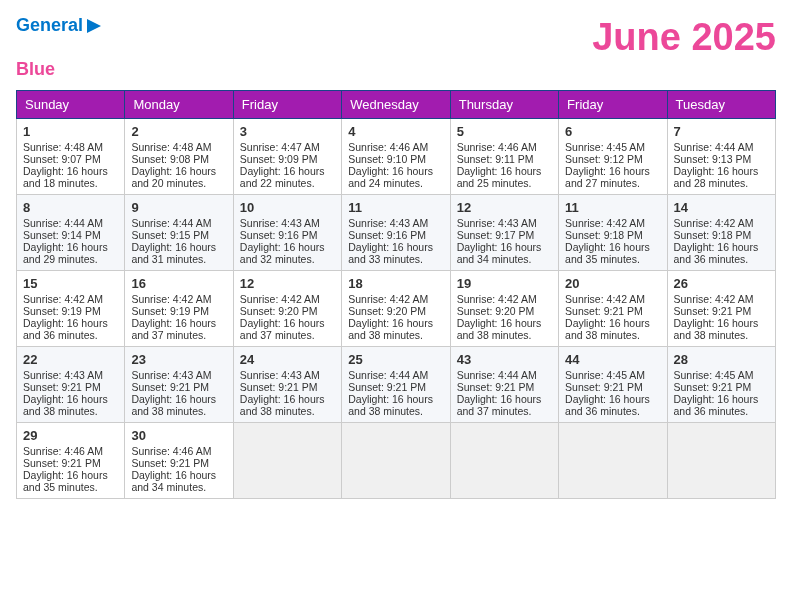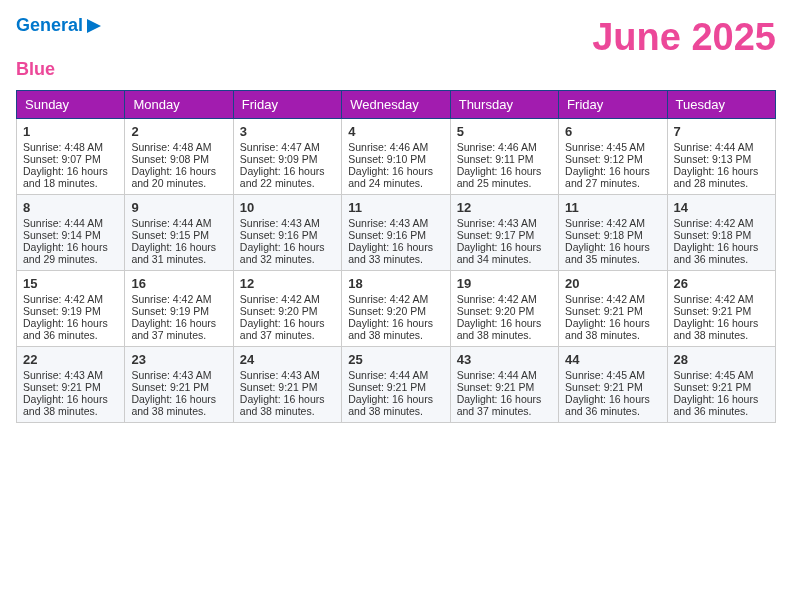--- a/index.html
+++ b/index.html
@@ -142,14 +142,23 @@
       </tr>
       <tr>
         <td><span class="day-num">22</span>Sunrise: 4:43 AM<br>Sunset: 9:21 PM<br>Daylight: 16 hours and 38 minutes.</td>
         <td><span class="day-num">23</span>Sunrise: 4:43 AM<br>Sunset: 9:21 PM<br>Daylight: 16 hours and 38 minutes.</td>
         <td><span class="day-num">24</span>Sunrise: 4:43 AM<br>Sunset: 9:21 PM<br>Daylight: 16 hours and 38 minutes.</td>
         <td><span class="day-num">25</span>Sunrise: 4:44 AM<br>Sunset: 9:21 PM<br>Daylight: 16 hours and 38 minutes.</td>
         <td><span class="day-num">43</span>Sunrise: 4:44 AM<br>Sunset: 9:21 PM<br>Daylight: 16 hours and 37 minutes.</td>
         <td><span class="day-num">44</span>Sunrise: 4:45 AM<br>Sunset: 9:21 PM<br>Daylight: 16 hours and 36 minutes.</td>
         <td><span class="day-num">28</span>Sunrise: 4:45 AM<br>Sunset: 9:21 PM<br>Daylight: 16 hours and 36 minutes.</td>
       </tr>
+      <tr>
+        <td><span class="day-num">29</span>Sunrise: 4:46 AM<br>Sunset: 9:21 PM<br>Daylight: 16 hours and 35 minutes.</td>
+        <td><span class="day-num">30</span>Sunrise: 4:46 AM<br>Sunset: 9:21 PM<br>Daylight: 16 hours and 34 minutes.</td>
+        <td class="empty-cell"></td>
+        <td class="empty-cell"></td>
+        <td class="empty-cell"></td>
+        <td class="empty-cell"></td>
+        <td class="empty-cell"></td>
+      </tr>
     </tbody>
 </table>
 
 </body></html>

